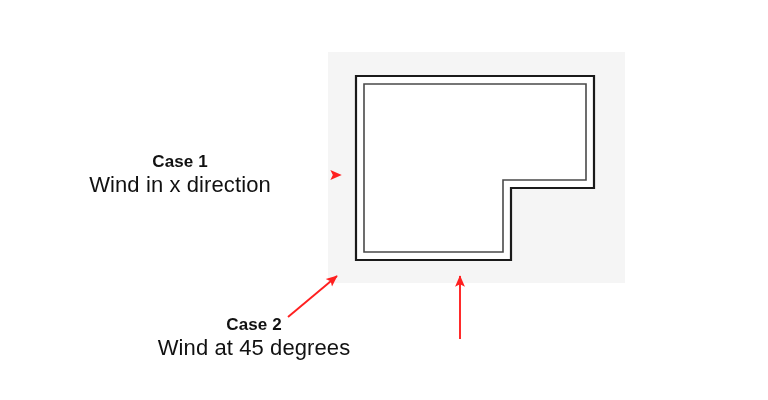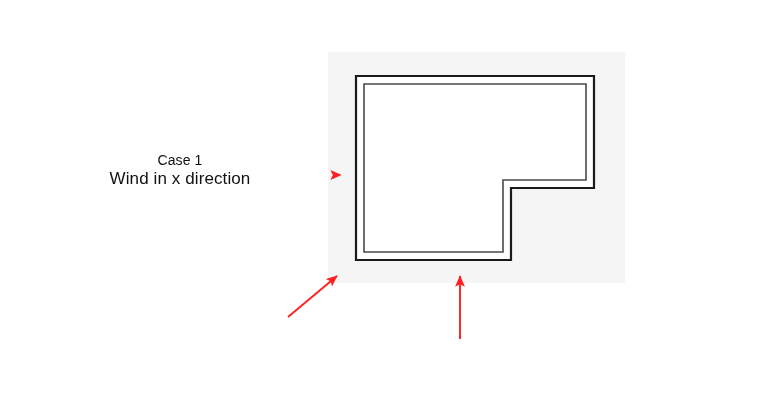--- a/index.html
+++ b/index.html
@@ -23,27 +23,27 @@
     height: 400px;
   }
 
   .annot-block {
     position: absolute;
     text-align: center;
     line-height: 1.18;
     white-space: nowrap;
   }
   .annot-title {
-    font-weight: normal;
-    font-size: 14px;
+    font-weight: bold;
+    font-size: 17px;
     letter-spacing: 0.1px;
   }
   .annot-sub {
     font-weight: normal;
-    font-size: 17px;
+    font-size: 22px;
     letter-spacing: 0.1px;
   }
 
   #case1-block { left: 88px;  top: 152px; width: 184px; }
   #case2-block { left: 157px; top: 315px; width: 194px; }
   #case3-block { left: 367px; top: 339px; width: 192px; }
 
   svg { display: block; }
   .svg-layer {
     position: absolute;
@@ -82,15 +82,19 @@
     <line x1="288" y1="317" x2="337" y2="276" stroke="#ff2020" stroke-width="1.9" marker-end="url(#arrowhead-solid)"></line>
 
     <line x1="460" y1="339" x2="460" y2="276" stroke="#ff2020" stroke-width="1.9" marker-end="url(#arrowhead-solid)"></line>
   </svg>
 
   <div class="annot-block" id="case1-block">
     <div class="annot-title">Case 1</div>
     <div class="annot-sub">Wind in x direction</div>
   </div>
 
+  <div class="annot-block" id="case2-block">
+    <div class="annot-title">Case 2</div>
+    <div class="annot-sub">Wind at 45 degrees</div>
+  </div>
 
 
 </div>
 
 </body></html>

